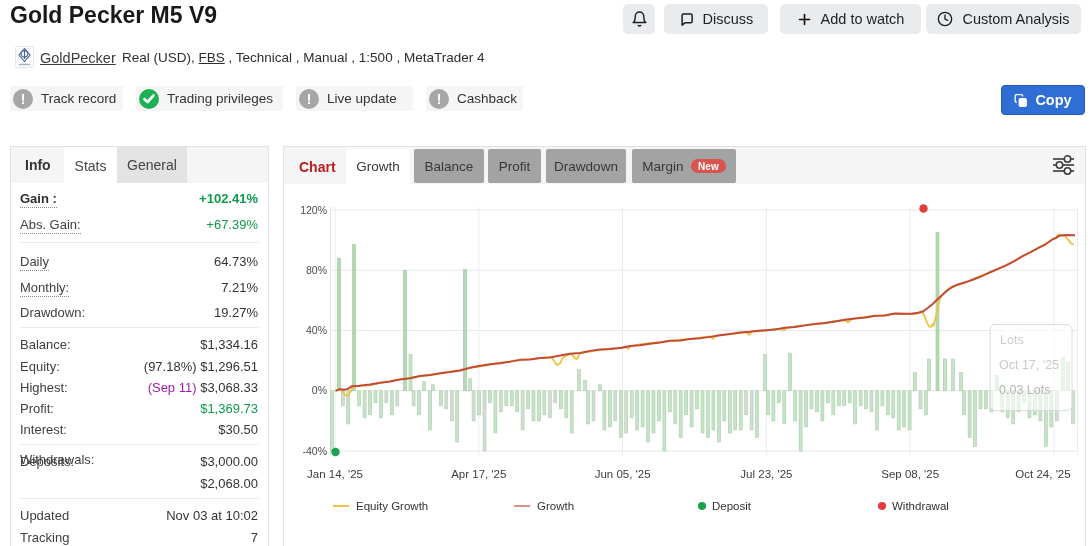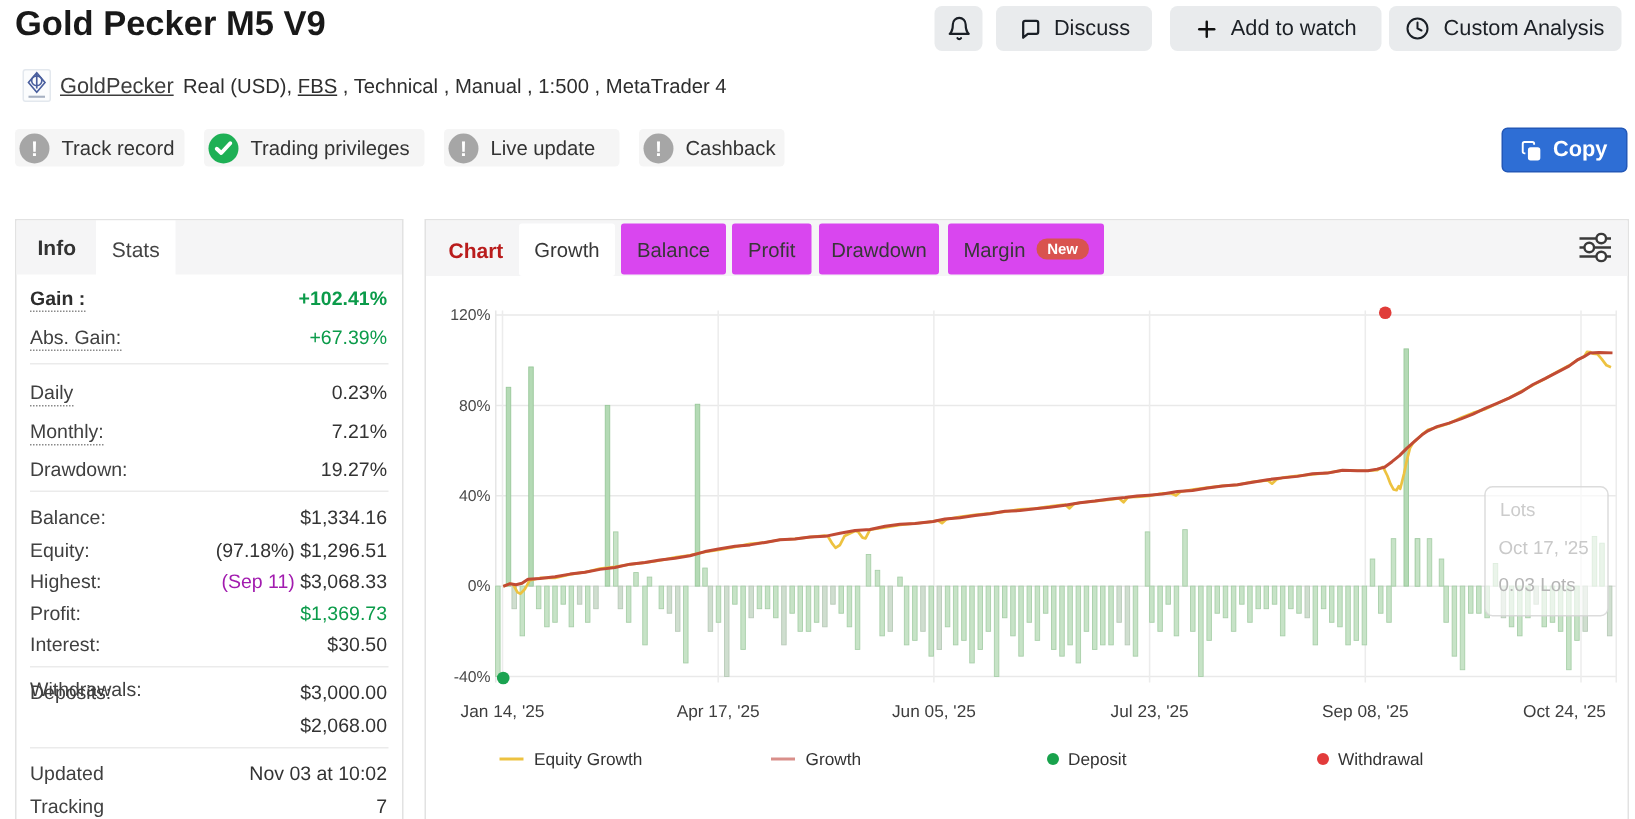--- a/index.html
+++ b/index.html
@@ -1,19 +1,19 @@
 <!DOCTYPE html>
 <html><head>
 <meta charset="utf-8">
 <style>
 * { margin:0; padding:0; box-sizing:border-box; }
 html,body { width:1090px; height:546px; background:#fff; font-family:"Liberation Sans", sans-serif; overflow:hidden; position:relative; }
 .abs { position:absolute; }
 .btn { position:absolute; background:#e9ebed; border-radius:5px; height:30px; display:flex; align-items:center; justify-content:center; font-size:14.5px; font-weight:500; color:#1c2026; }
-.tabbox { position:absolute; border-radius:2px; background:#d946ef; font-size:13.5px; color:#373737; display:flex; align-items:center; justify-content:center; }
+.tabbox { position:absolute; border-radius:2px; background:#a3a3a3; font-size:13.5px; color:#373737; display:flex; align-items:center; justify-content:center; }
 .rowlab { position:absolute; left:20px; font-size:13px; color:#404040; }
 .rowval { position:absolute; right:832px; font-size:13px; color:#333; text-align:right; }
 .dotted { border-bottom:1px dotted #8a8a8a; padding-bottom:1px; }
 .divider { position:absolute; left:20px; width:239px; border-top:1px solid #ebebeb; }
 .badge { position:absolute; top:86px; height:25px; background:#f5f5f5; border-radius:3px; display:flex; align-items:center; font-size:13.5px; color:#333; }
 .bicon { width:20px; height:20px; border-radius:50%; margin-left:3px; margin-right:8px; display:flex; align-items:center; justify-content:center; }
 </style>
 </head>
 <body>
 
@@ -92,29 +92,30 @@
       <rect x="9" y="9" width="12" height="13" rx="2" fill="#fff"></rect>
       <path d="M5 15H4a2 2 0 0 1-2-2V4a2 2 0 0 1 2-2h9a2 2 0 0 1 2 2v1"></path>
     </svg>
 <span style="color:#fff; font-weight:700; font-size:14.5px;">Copy</span>
 </div>
 
 <div class="abs" style="left:10px; top:146px; width:259px; height:420px; border:1px solid #e2e2e2; background:#fff;">
 <div class="abs" style="left:0; top:0; width:257px; height:36px; background:#f5f5f6;"></div>
 <div class="abs" style="left:14px; top:0; height:36px; display:flex; align-items:center; font-size:14px; font-weight:700; color:#333;">Info</div>
 <div class="abs" style="left:53px; top:0; width:53px; height:37px; background:#fff; display:flex; align-items:center; justify-content:center; font-size:14px; color:#444;">Stats</div>
+<div class="abs" style="left:106px; top:0; width:70px; height:36px; background:#e3e3e3; display:flex; align-items:center; justify-content:center; font-size:14px; color:#444;">General</div>
 </div>
 
 <div class="rowlab" style="top:191px; font-weight:700; color:#2d2d2d;"><span class="dotted">Gain :</span></div>
 <div class="rowval" style="top:191px; font-weight:700; color:#0b9b4a;">+102.41%</div>
 <div class="rowlab" style="top:217px;"><span class="dotted">Abs. Gain:</span></div>
 <div class="rowval" style="top:217px; color:#0b9b4a;">+67.39%</div>
 <div class="divider" style="top:242px;"></div>
 <div class="rowlab" style="top:254px;"><span class="dotted">Daily</span></div>
-<div class="rowval" style="top:254px;">0.23%</div>
+<div class="rowval" style="top:254px;">64.73%</div>
 <div class="rowlab" style="top:280px;"><span class="dotted">Monthly:</span></div>
 <div class="rowval" style="top:280px;">7.21%</div>
 <div class="rowlab" style="top:305px;">Drawdown:</div>
 <div class="rowval" style="top:305px;">19.27%</div>
 <div class="divider" style="top:327px;"></div>
 <div class="rowlab" style="top:337px;">Balance:</div>
 <div class="rowval" style="top:337px;">$1,334.16</div>
 <div class="rowlab" style="top:359px;">Equity:</div>
 <div class="rowval" style="top:359px;">(97.18%) $1,296.51</div>
 <div class="rowlab" style="top:380px;">Highest:</div>

